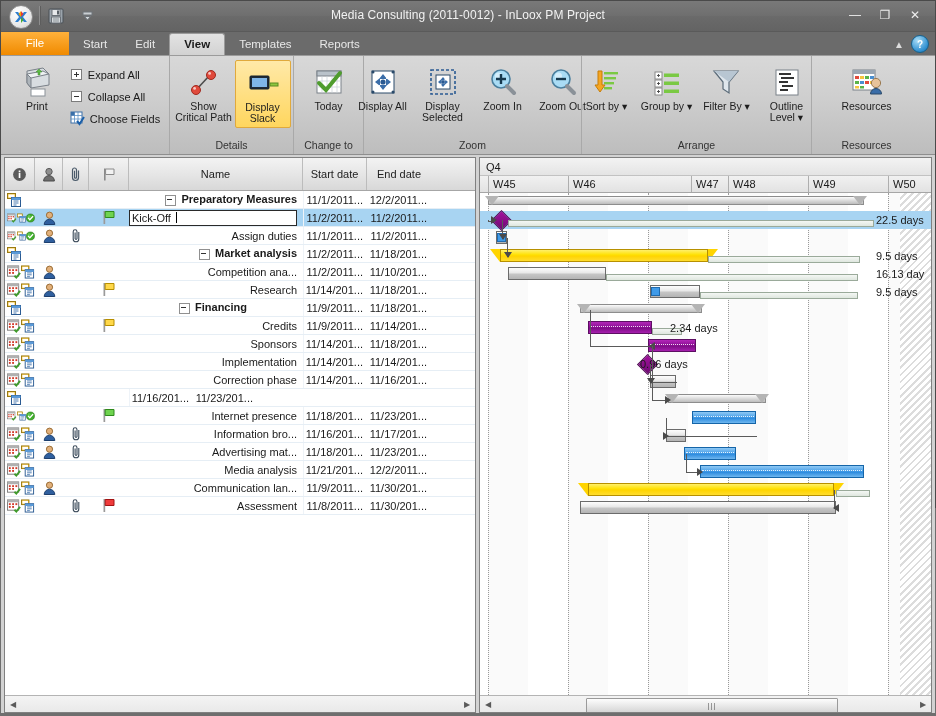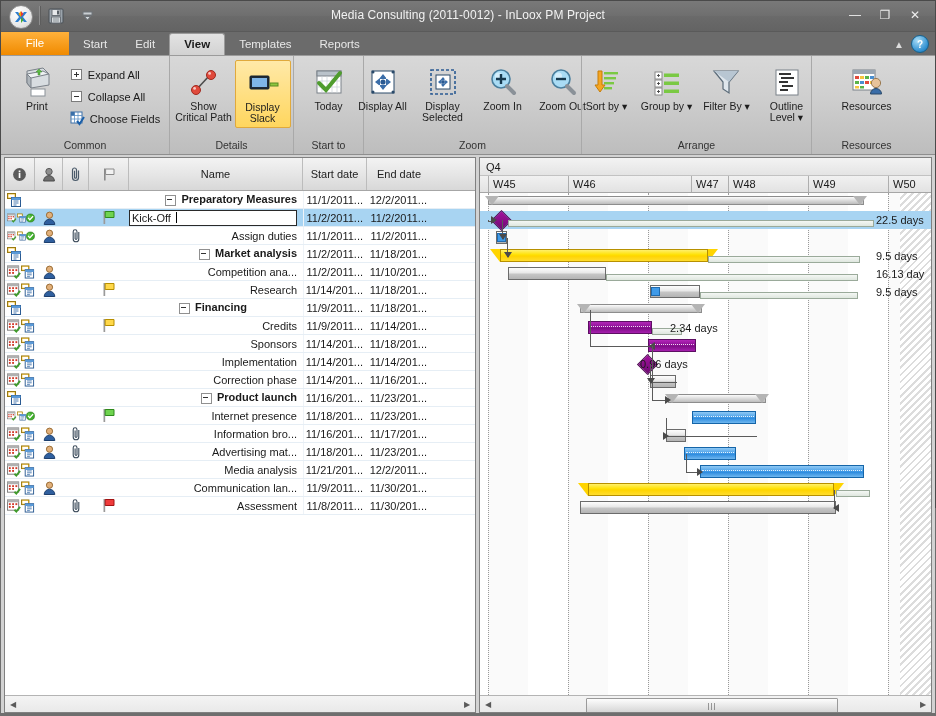--- a/index.html
+++ b/index.html
@@ -264,21 +264,20 @@
                 <rect x="1" y="1" width="11" height="11" fill="#fff" stroke="#3a6fa8"></rect>
                 <path d="M1 4.5 H12 M1 8 H12 M4.5 1 V12 M8 1 V12" stroke="#5a8fc4" stroke-width=".8"></path>
                 <rect x="1" y="1" width="3.5" height="3.5" fill="#3a6fa8"></rect>
                 <path d="M7 10 l2.5 3 l4.5 -7" stroke="#1b5fa8" stroke-width="2" fill="none"></path>
               </svg>
             </span>
             <span class="lb">Choose Fields</span>
           </div>
         </div>
       </div>
-      <div class="rgroup-label">Common</div>
     </div>
 
     <div class="rgroup" style="width:124px">
       <div class="rgroup-body" style="justify-content:center">
         <div class="bigbtn" style="width:58px">
           <div class="ic">
             <svg width="36" height="32" viewBox="0 0 36 32">
               <path d="M10 24 L24 9" stroke="#4a4a4a" stroke-width="1.6"></path>
               <path d="M26 6 l-1 6 l-5 -2 Z" fill="#4a4a4a"></path>
               <circle cx="10" cy="24" r="4.5" fill="#e04a3c" stroke="#a02a20"></circle>
@@ -310,21 +309,21 @@
             <svg width="34" height="32" viewBox="0 0 34 32">
               <rect x="5" y="5" width="24" height="22" fill="#fff" stroke="#7a8189"></rect>
               <rect x="5" y="5" width="24" height="5" fill="#b9c2ca" stroke="#7a8189"></rect>
               <path d="M10 10 V27 M15 10 V27 M20 10 V27 M25 10 V27 M5 15 H29 M5 21 H29" stroke="#c6ced5" stroke-width=".7"></path>
               <path d="M7 17 l7 7 l14 -17" stroke="#4f9c2e" stroke-width="4" fill="none" stroke-linecap="round"></path>
             </svg>
           </div>
           <div class="lb">Today</div>
         </div>
       </div>
-      <div class="rgroup-label">Start to</div>
+      <div class="rgroup-label">Change to</div>
     </div>
 
     <div class="rgroup" style="width:218px">
       <div class="rgroup-body">
         <div class="bigbtn">
           <div class="ic">
             <svg width="32" height="32" viewBox="0 0 32 32">
               <rect x="5" y="5" width="22" height="22" fill="#fff" stroke="#2a4a6a"></rect>
               <path d="M16 8 l4 5 h-8 Z M16 24 l4 -5 h-8 Z M8 16 l5 -4 v8 Z M24 16 l-5 -4 v8 Z" fill="#3a6da8"></path>
               <circle cx="16" cy="16" r="2.6" fill="#2a5a92"></circle>
@@ -861,23 +860,20 @@
                 <rect x="0.5" y="0.5" width="8" height="5" fill="#f5c542" stroke="#9a7a10"></rect>
                 <rect x="1.5" y="1.5" width="6" height="3" fill="#fff"></rect>
                 <rect x="4.5" y="4.5" width="9" height="9" fill="#fff" stroke="#2a5a92"></rect>
                 <rect x="4.5" y="4.5" width="9" height="2.5" fill="#5a9ad8"></rect>
                 <path d="M6.5 8 h5 M6.5 10 h5 M6.5 12 h3" stroke="#4a7ab0" stroke-width="1"></path>
               </svg>
             </div>
             <div class="cell c-res"></div>
             <div class="cell c-clip"></div>
             <div class="cell c-flag"></div>
-            <div class="cell c-name" style="justify-content:flex-end">
-              <span class="nm bold"><span class="exp"></span>Product launch</span>
-            </div>
             <div class="cell c-sd">11/16/201...</div>
             <div class="cell c-ed">11/23/201...</div>
           </div>
           <div class="row">
             <div class="cell c-icons">
               <svg width="15" height="14" viewBox="0 0 15 14">
                 <rect x="0.5" y="0.5" width="12" height="11" fill="#fff" stroke="#7a7a7a"></rect>
                 <rect x="0.5" y="0.5" width="12" height="2.5" fill="#b0b0b0"></rect>
                 <g fill="#d23b2b">
                   <rect x="2" y="4" width="2" height="2"></rect>

